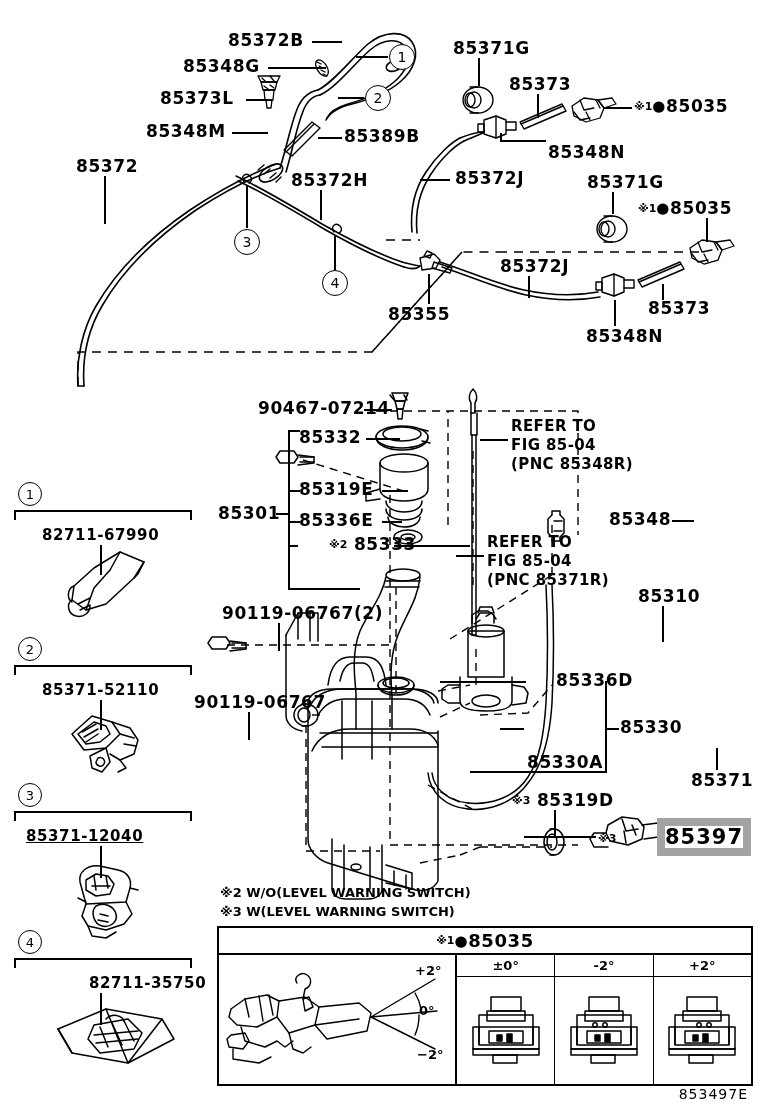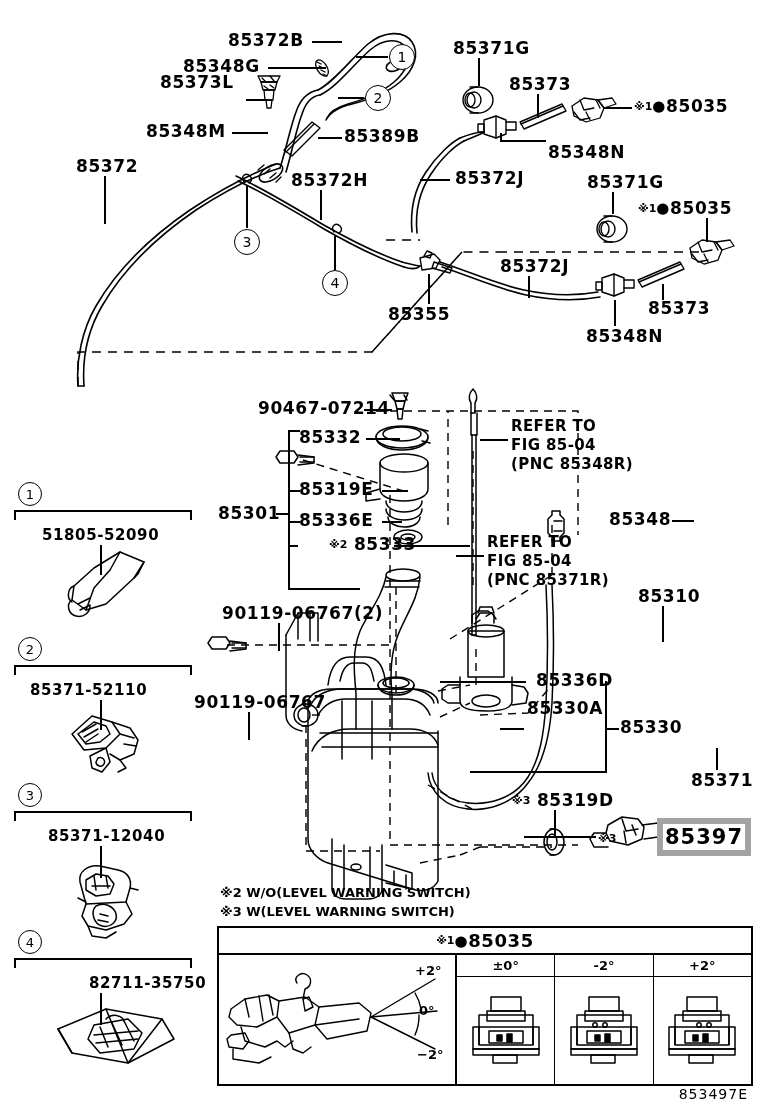--- a/index.html
+++ b/index.html
@@ -69,21 +69,21 @@
     position: absolute;
     border-top: 2px solid #000;
     border-left: 2px solid #000;
     border-right: 2px solid #000;
     height: 10px;
   }
 
   
   .hl {
     position: absolute;
-    border: 6px solid #a3a3a3;
+    border: 8px solid #a3a3a3;
     background: #fff;
     display: flex; align-items: center; justify-content: center;
     padding: 0 6px;
   }
   .hl .t {
     font-family: "DejaVu Sans", sans-serif;
     font-weight: bold;
     font-size: 21px;
     letter-spacing: 1px;
     color: #000;
@@ -272,21 +272,21 @@
       <path d="M386,240 L420,240"></path>
     </g>
   </svg>
 
   <div class="lbl" style="left:228px; top:32px;">85372B</div>
   <div class="ln h" style="left:312px; top:41px; width:30px;"></div>
 
   <div class="lbl" style="left:183px; top:58px;">85348G</div>
   <div class="ln h" style="left:268px; top:67px; width:58px;"></div>
 
-  <div class="lbl" style="left:160px; top:74px;">85373L</div>
+  <div class="lbl" style="left:160px; top:90px;">85373L</div>
   <div class="ln h" style="left:246px; top:99px; width:22px;"></div>
 
   <div class="lbl" style="left:146px; top:123px;">85348M</div>
   <div class="ln h" style="left:232px; top:132px; width:36px;"></div>
 
   <div class="lbl" style="left:76px; top:158px;">85372</div>
   <div class="ln v" style="left:104px; top:176px; height:48px;"></div>
 
   <div class="lbl" style="left:344px; top:128px;">85389B</div>
   <div class="ln h" style="left:318px; top:137px; width:24px;"></div>
@@ -505,24 +505,24 @@
 FIG 85-04
 (PNC 85371R)</div>
   <div class="ln h" style="left:456px; top:555px; width:28px;"></div>
 
   <div class="lbl" style="left:609px; top:511px;">85348</div>
   <div class="ln h" style="left:672px; top:520px; width:22px;"></div>
 
   <div class="lbl" style="left:638px; top:588px;">85310</div>
   <div class="ln v" style="left:662px; top:606px; height:36px;"></div>
 
-  <div class="lbl" style="left:536px; top:672px;text-align:center;">85336D</div>
+  <div class="lbl" style="left:556px; top:672px;text-align:center;">85336D</div>
   <div class="ln h" style="left:440px; top:681px; width:86px;"></div>
 
-  <div class="lbl" style="left:527px; top:700px;">85330A</div>
+  <div class="lbl" style="left:527px; top:754px;">85330A</div>
   <div class="ln h" style="left:500px; top:728px; width:24px;"></div>
 
   <div class="lbl" style="left:620px; top:719px;">85330</div>
   <div class="ln h" style="left:605px; top:728px; width:14px;"></div>
 
   <div class="ln v" style="left:605px; top:681px; height:92px;"></div>
   <div class="ln h" style="left:605px; top:681px; width:0px;"></div>
   <div class="ln h" style="left:470px; top:771px; width:136px;"></div>
 
   <div class="lbl" style="left:691px; top:772px;">85371</div>
@@ -536,53 +536,53 @@
   <div class="lbl" style="left:598px; top:830px;">
     <span class="mk">※3</span>
   </div>
   <div class="ln h" style="left:524px; top:836px; width:72px;"></div>
   <div class="hl" style="left:657px; top:818px; width:94px; height:38px;">
     <span class="t">85397</span>
   </div>
 
   <div class="circ small" style="left:18px; top:482px;">1</div>
   <div class="bracket" style="left:14px; top:510px; width:178px;"></div>
-  <div class="lbl sm" style="left:42px; top:528px;">51805-52090</div>
+  <div class="lbl sm" style="left:42px; top:528px;">82711-67990</div>
   <div class="ln v" style="left:100px; top:545px; height:30px;"></div>
   <svg class="dg" style="left:50px; top:548px;" width="120" height="78" viewBox="0 0 120 78">
     <g fill="none" stroke="#000" stroke-width="1.5" stroke-linecap="round" stroke-linejoin="round">
       <path d="M70,4 L94,14 L84,30 L56,56 L36,62 L22,52 L24,38 L44,20 z"></path>
       <path d="M70,4 L60,22 L44,40 L36,62"></path>
       <path d="M22,52 c-6,4 -4,14 4,16 c8,2 14,-4 14,-10"></path>
       <path d="M24,38 c-6,2 -8,12 -2,16"></path>
       <path d="M28,56 l12,-6 M30,62 l10,-5"></path>
       <path d="M94,14 L88,26 L84,30"></path>
     </g>
   </svg>
 
   <div class="circ small" style="left:18px; top:637px;">2</div>
   <div class="bracket" style="left:14px; top:665px; width:178px;"></div>
-  <div class="lbl sm" style="left:30px; top:683px;">85371-52110</div>
+  <div class="lbl sm" style="left:42px; top:683px;">85371-52110</div>
   <div class="ln v" style="left:100px; top:700px; height:30px;"></div>
   <svg class="dg" style="left:58px; top:706px;" width="100" height="70" viewBox="0 0 100 70">
     <g fill="none" stroke="#000" stroke-width="1.5" stroke-linecap="round" stroke-linejoin="round">
       <path d="M14,28 L34,10 L54,16 L62,28 L48,42 L26,44 z"></path>
       <path d="M20,28 L36,16 L48,20 L52,28 L42,36 L28,38 z"></path>
       <path d="M24,26 l14,-8 M26,31 l14,-8 M28,36 l12,-8"></path>
       <path d="M54,16 L72,22 L80,34 L76,48 L62,54 L52,48"></path>
       <path d="M62,28 L76,32 M66,38 L78,40"></path>
       <path d="M48,42 L52,56 L44,66 L34,62 L32,50 z"></path>
       <path d="M40,52 c4,-2 8,2 6,6 c-2,4 -8,2 -8,-2 z"></path>
       <path d="M62,54 L68,62 L60,66"></path>
     </g>
   </svg>
 
   <div class="circ small" style="left:18px; top:783px;">3</div>
   <div class="bracket" style="left:14px; top:811px; width:178px;"></div>
-  <div class="lbl sm" style="left:48px; top:829px;">85371-12040</div>
+  <div class="lbl sm" style="left:26px; top:829px;text-decoration:underline;">85371-12040</div>
   <div class="ln v" style="left:100px; top:846px; height:32px;"></div>
   <svg class="dg" style="left:62px; top:862px;" width="90" height="78" viewBox="0 0 90 78">
     <g fill="none" stroke="#000" stroke-width="1.5" stroke-linecap="round" stroke-linejoin="round">
       <path d="M18,20 C16,10 26,2 38,4 L56,8 C66,10 70,18 68,26 L64,40 L24,42 z"></path>
       <path d="M24,18 l10,-6 l12,2 l6,8 l-4,10 l-14,2 l-10,-6 z"></path>
       <path d="M32,14 l2,14 M44,14 l2,12 M30,24 l18,0"></path>
       <path d="M64,40 L70,52 L62,62 L44,68 L26,64 L20,54 L24,42"></path>
       <path d="M34,44 c8,-4 18,0 20,8 c2,8 -6,14 -14,12 c-8,-2 -12,-14 -6,-20z"></path>
       <path d="M38,52 l8,2 M36,58 l10,2"></path>
       <path d="M26,64 L30,74 L44,76 L54,70"></path>

